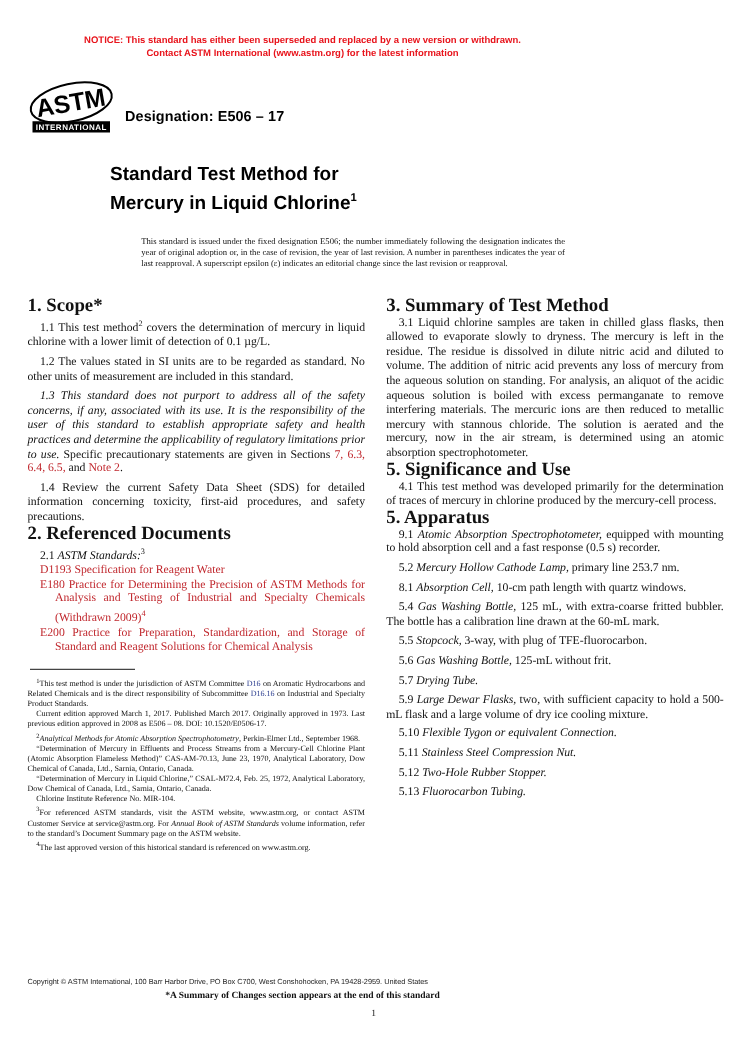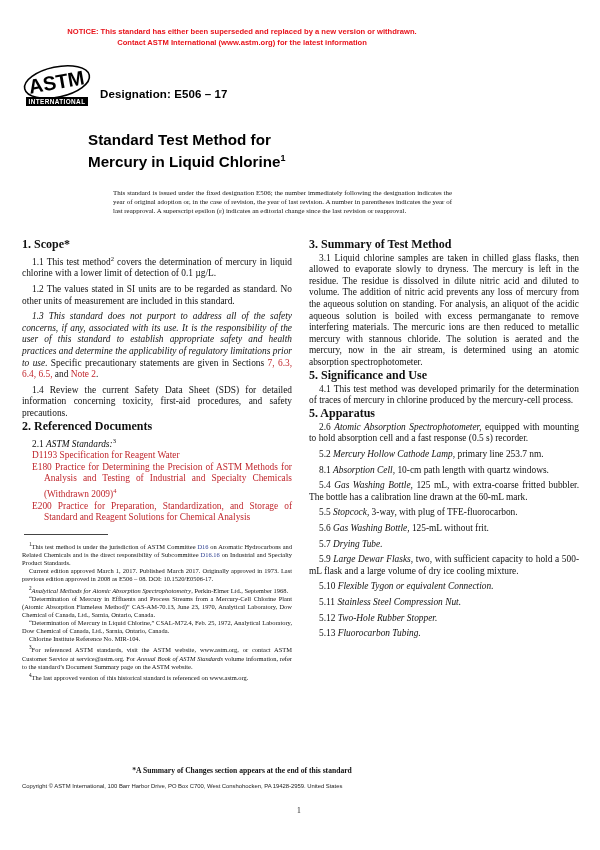--- a/index.html
+++ b/index.html
@@ -89,21 +89,21 @@
     gap: 17px;
   }
   .col {
     width: 270px;
     flex: 0 0 270px;
     position: relative;
   }
   h2.sec {
     font-family: "Liberation Serif", serif;
     font-weight: bold;
-    font-size: 12px;
+    font-size: 15px;
     line-height: 12px;
     margin: 0 0 3px 0;
     padding: 0;
   }
   .sec-gap { margin-top: 10px; }
   p.para {
     margin: 0 0 0 0;
     padding: 0;
     font-size: 9.4px;
     line-height: 11.6px;
@@ -143,21 +143,21 @@
     text-indent: 7px;
   }
   .fn sup { font-size: 5.2px; vertical-align: super; }
   .fn i { font-style: italic; }
   .fn .bluelink { color:#2b3d8f; }
 
   
   .summary-note {
     position: absolute;
     left: 0; right: 0;
-    top: 766px;
+    top: 791px;
     text-align: center;
     font-family: "Liberation Serif", serif;
     font-weight: bold;
     font-size: 7.6px;
   }
   .copyright-line {
     position: absolute;
     left: 22px;
     top: 783px;
     font-family: "Liberation Sans", sans-serif;
@@ -255,21 +255,21 @@
     <div class="col">
 
       <h2 class="sec">3. Summary of Test Method</h2>
       <p class="para">3.1 Liquid chlorine samples are taken in chilled glass flasks, then allowed to evaporate slowly to dryness. The mercury is left in the residue. The residue is dissolved in dilute nitric acid and diluted to volume. The addition of nitric acid prevents any loss of mercury from the aqueous solution on standing. For analysis, an aliquot of the acidic aqueous solution is boiled with excess permanganate to remove interfering materials. The mercuric ions are then reduced to metallic mercury with stannous chloride. The solution is aerated and the mercury, now in the air stream, is determined using an atomic absorption spectrophotometer.</p>
 
       <h2 class="sec sec-gap">5. Significance and Use</h2>
       <p class="para">4.1 This test method was developed primarily for the determination of traces of mercury in chlorine produced by the mercury-cell process.</p>
 
       <h2 class="sec sec-gap">5. Apparatus</h2>
 
-      <p class="para"><span>2.6 </span><i>Atomic Absorption Spectrophotometer,</i><span> equipped with mounting to hold absorption cell and a fast response (0.5 s) recorder.</span></p>
+      <p class="para"><span>9.1 </span><i>Atomic Absorption Spectrophotometer,</i><span> equipped with mounting to hold absorption cell and a fast response (0.5 s) recorder.</span></p>
       <p class="para"><span>5.2 </span><i>Mercury Hollow Cathode Lamp,</i><span> primary line 253.7 nm.</span></p>
       <p class="para"><span>8.1 </span><i>Absorption Cell,</i><span> 10-cm path length with quartz windows.</span></p>
       <p class="para"><span>5.4 </span><i>Gas Washing Bottle,</i><span> 125 mL, with extra-coarse fritted bubbler. The bottle has a calibration line drawn at the 60-mL mark.</span></p>
       <p class="para"><span>5.5 </span><i>Stopcock,</i><span> 3-way, with plug of TFE-fluorocarbon.</span></p>
       <p class="para"><span>5.6 </span><i>Gas Washing Bottle,</i><span> 125-mL without frit.</span></p>
       <p class="para"><span>5.7 </span><i>Drying Tube.</i><span></span></p>
       <p class="para"><span>5.9 </span><i>Large Dewar Flasks,</i><span> two, with sufficient capacity to hold a 500-mL flask and a large volume of dry ice cooling mixture.</span></p>
       <p class="para"><span>5.10 </span><i>Flexible Tygon or equivalent Connection.</i><span></span></p>
       <p class="para"><span>5.11 </span><i>Stainless Steel Compression Nut.</i><span></span></p>
       <p class="para"><span>5.12 </span><i>Two-Hole Rubber Stopper.</i><span></span></p>

